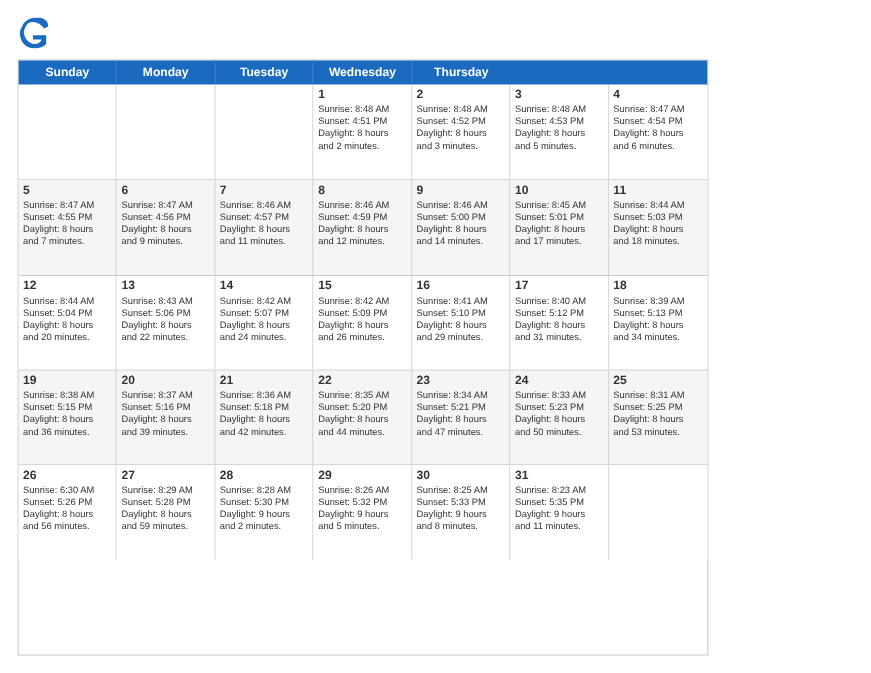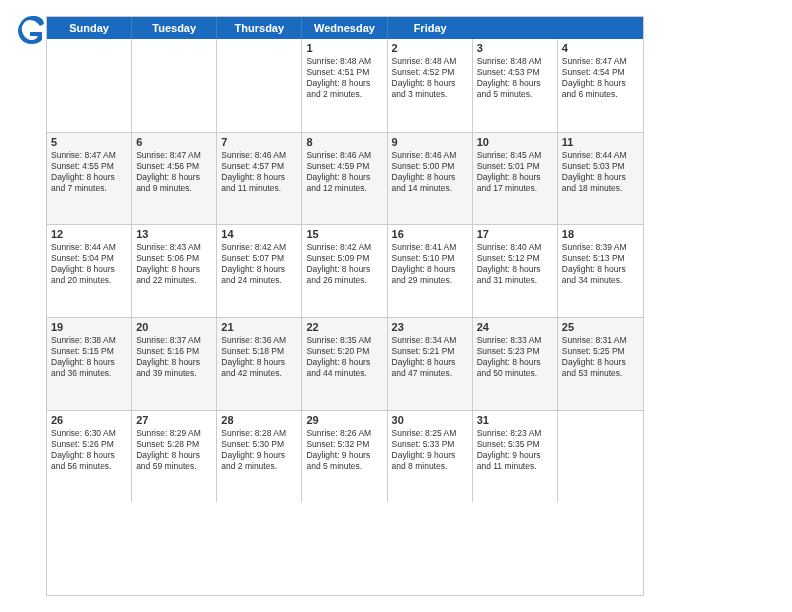--- a/index.html
+++ b/index.html
@@ -8,21 +8,21 @@
       height: 612px;
       font-family: Arial, sans-serif;
       background: #fff;
       overflow: hidden;
     }
     .page {
       width: 660px;
       height: 612px;
       padding: 16px;
       display: flex;
-      flex-direction: row;
+      flex-direction: column;
     }
     .header {
       display: flex;
       justify-content: space-between;
       align-items: flex-start;
       margin-bottom: 10px;
     }
     .logo {
       display: flex;
       align-items: center;
@@ -128,24 +128,24 @@
     </div>
     <div class="title-section">
       <div class="cal-title"></div>
       <div class="cal-subtitle"></div>
     </div>
   </div>
 
   <div class="calendar">
     <div class="cal-header-row">
     <div class="cal-header-cell">Sunday</div>
+        <div class="cal-header-cell">Monday</div>
         <div class="cal-header-cell">Tuesday</div>
+        <div class="cal-header-cell">Wednesday</div>
         <div class="cal-header-cell">Thursday</div>
-        <div class="cal-header-cell">Wednesday</div>
-        <div class="cal-header-cell">Friday</div>
       </div>
     <div class="cal-body">
     <div class="cal-row">
           <div class="cal-cell"></div>
           <div class="cal-cell"></div>
           <div class="cal-cell"></div>
           <div class="cal-cell">
             <span class="day-num">1</span>
             <span class="cell-line">Sunrise: 8:48 AM</span>
             <span class="cell-line">Sunset: 4:51 PM</span>

